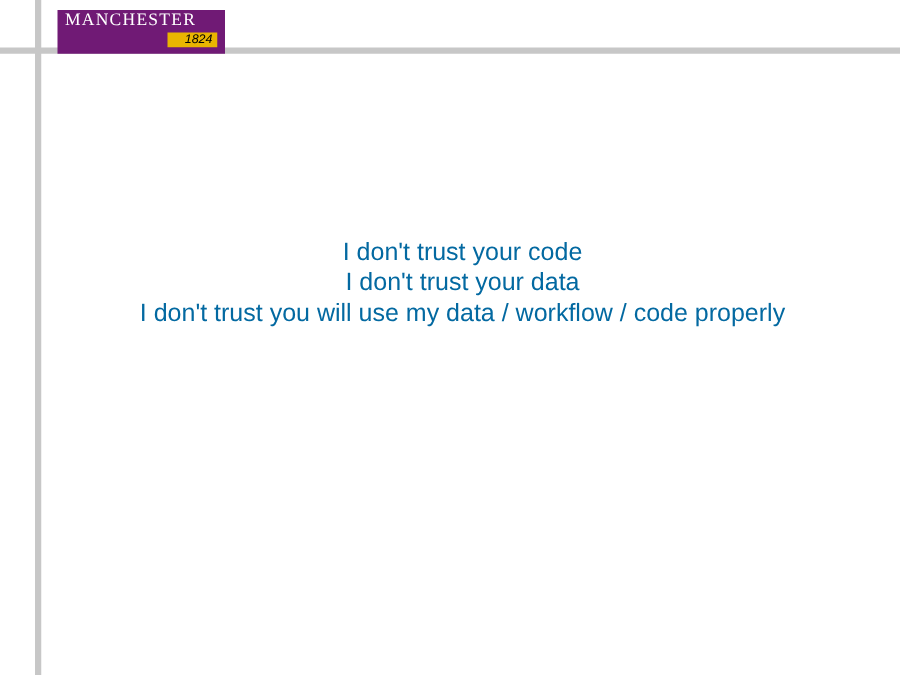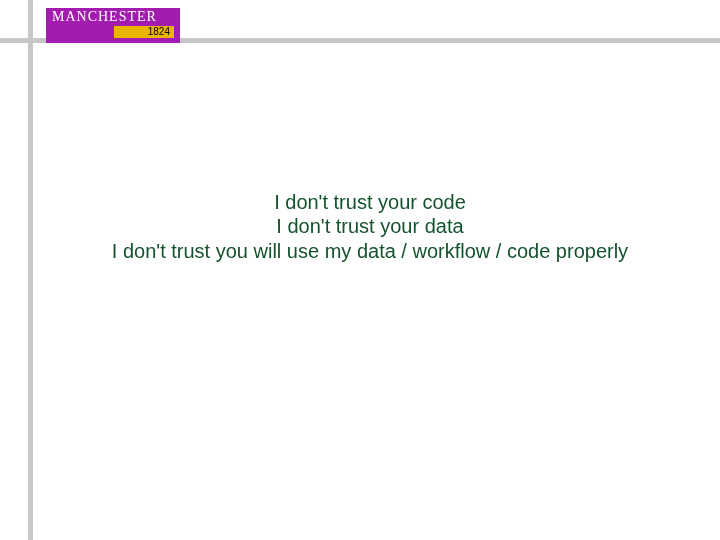--- a/index.html
+++ b/index.html
@@ -26,42 +26,43 @@
     width: 5px;
     background: #c7c7c7;
   }
   
   .logo {
     position: absolute;
     left: 46px;
     top: 8px;
     width: 134px;
     height: 35px;
-    background: #a21caf;
+    background: #701a75;
     color: #fff;
     font-family: Georgia, 'Times New Roman', serif;
     padding: 2px 6px 0 6px;
     line-height: 1;
   }
   .logo .line1 {
     font-size: 14px;
     letter-spacing: 1px;
   }
   .logo .bar {
     margin-top: 2px;
     height: 12px;
     background: #e9b500;
     color: #000;
     font-family: Arial, sans-serif;
     font-size: 10px;
     text-align: right;
     padding-right: 4px;
     line-height: 12px;
-    width: 60px;
+    width: 40px;
     float: right;
+    font-style: italic;
   }
   .logo-row2 { overflow: hidden; height: 14px; }
   
   .subtext {
     position: absolute;
     left: -22px;
     top: 92px;
     transform: rotate(-90deg);
     transform-origin: left top;
     color: #777;
@@ -83,21 +84,21 @@
     color: #000;
     font-weight: normal;
   }
   
   .body {
     position: absolute;
     left: 60px; right: 40px;
     top: 190px;
     text-align: center;
     font-size: 20px;
-    color: #14532d;
+    color: #0369a1;
     line-height: 1.22;
   }
   .body div { white-space: normal; }
 </style>
 </head>
 <body>
 
 <div class="slide">
   <div class="topbar"></div>
   <div class="leftbar"></div>

